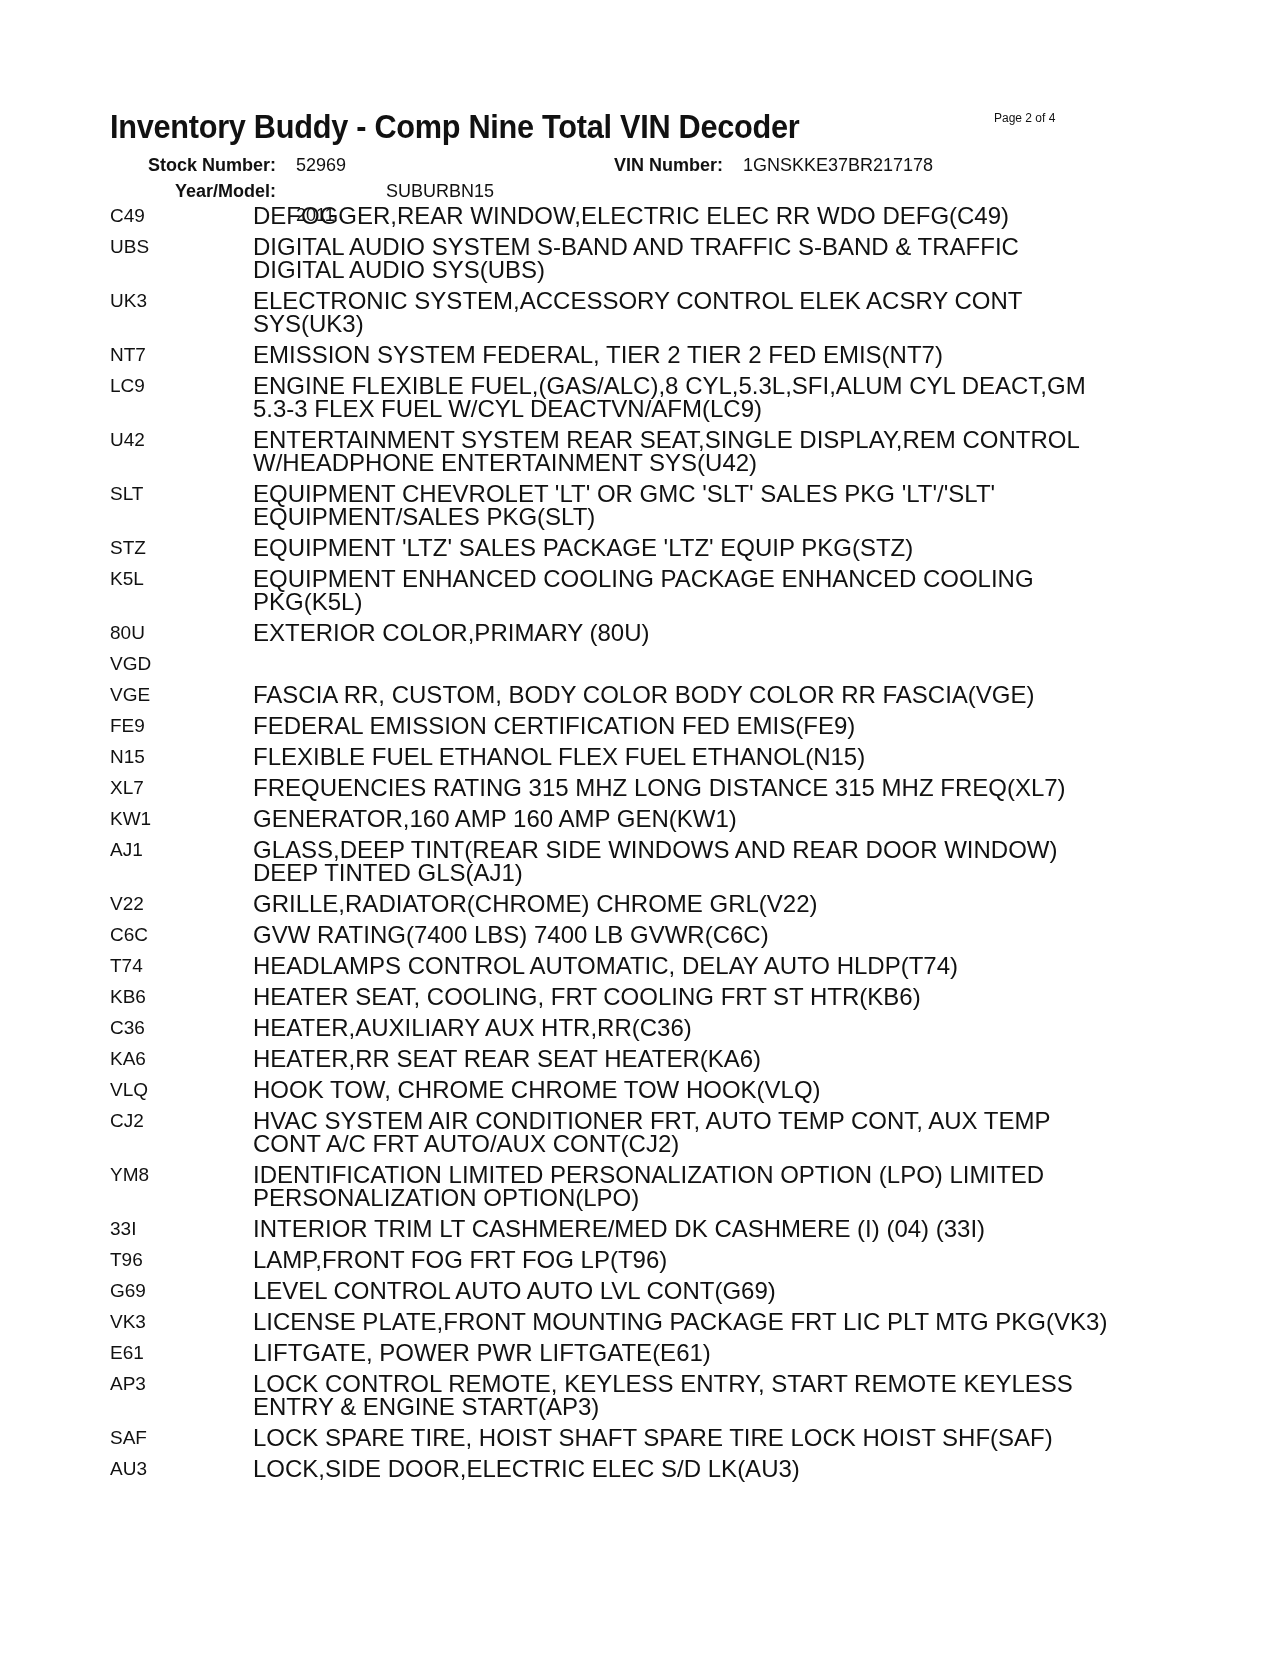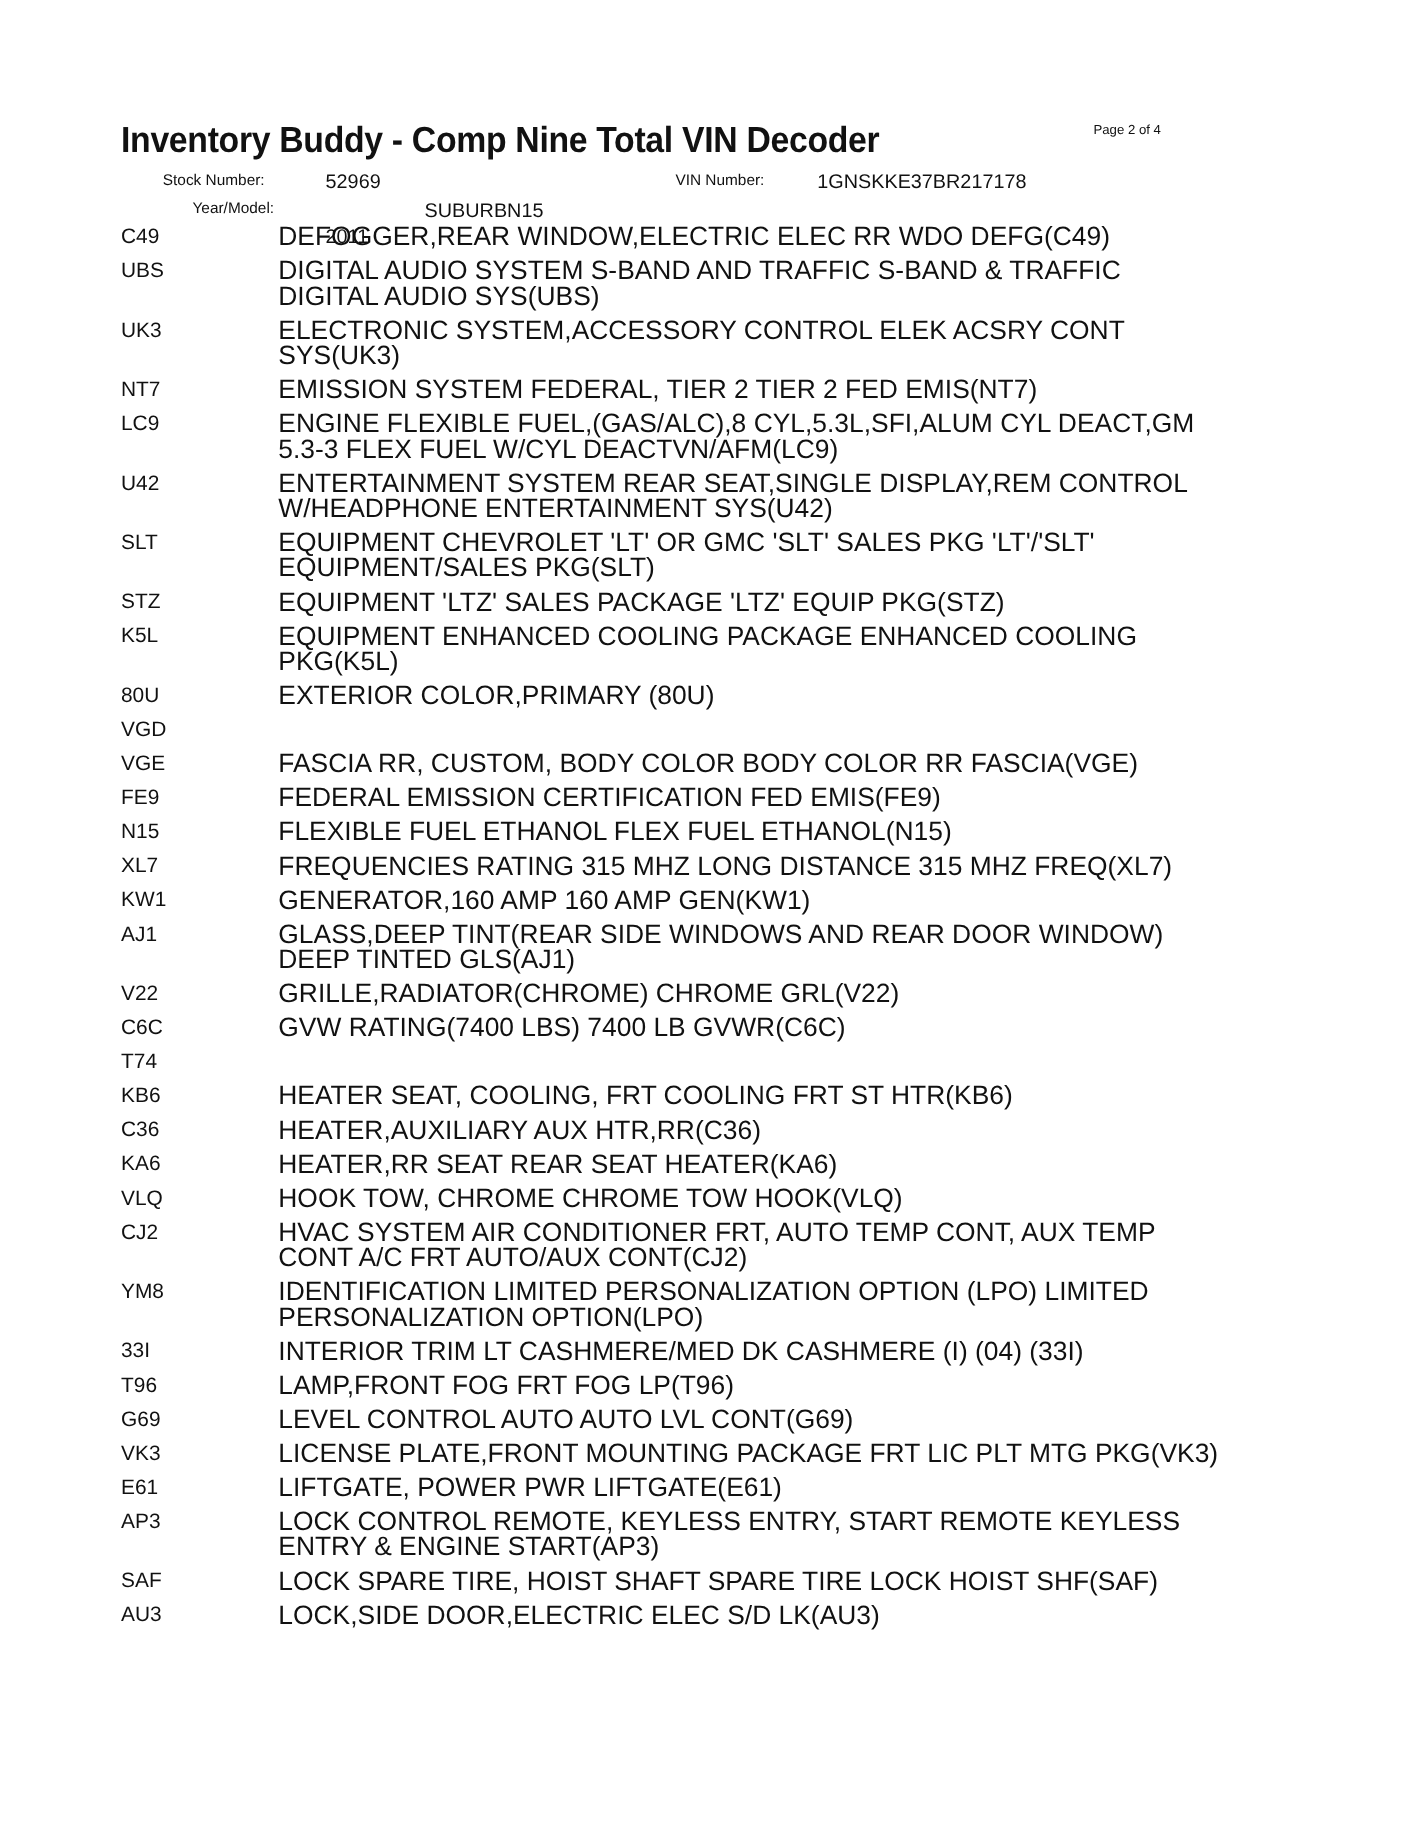--- a/index.html
+++ b/index.html
@@ -37,22 +37,22 @@
     }
     .page-num {
       position: absolute;
       left: 994px;
       top: 111px;
       font-size: 12px;
       white-space: nowrap;
     }
     .meta-label {
       position: absolute;
-      font-weight: normal;
-      font-size: 14px;
+      font-weight: bold;
+      font-size: 18px;
       white-space: nowrap;
       text-align: right;
     }
     .meta-value {
       position: absolute;
       font-size: 18px;
       white-space: nowrap;
     }
     .rows {
       position: absolute;
@@ -167,20 +167,21 @@
       <div class="row">
         <div class="code">V22</div>
         <div class="desc">GRILLE,RADIATOR(CHROME) CHROME GRL(V22)</div>
       </div>
       <div class="row">
         <div class="code">C6C</div>
         <div class="desc">GVW RATING(7400 LBS) 7400 LB GVWR(C6C)</div>
       </div>
       <div class="row">
         <div class="code">T74</div>
+        <div class="desc">HEADLAMPS CONTROL AUTOMATIC, DELAY AUTO HLDP(T74)</div>
       </div>
       <div class="row">
         <div class="code">KB6</div>
         <div class="desc">HEATER SEAT, COOLING, FRT COOLING FRT ST HTR(KB6)</div>
       </div>
       <div class="row">
         <div class="code">C36</div>
         <div class="desc">HEATER,AUXILIARY AUX HTR,RR(C36)</div>
       </div>
       <div class="row">

